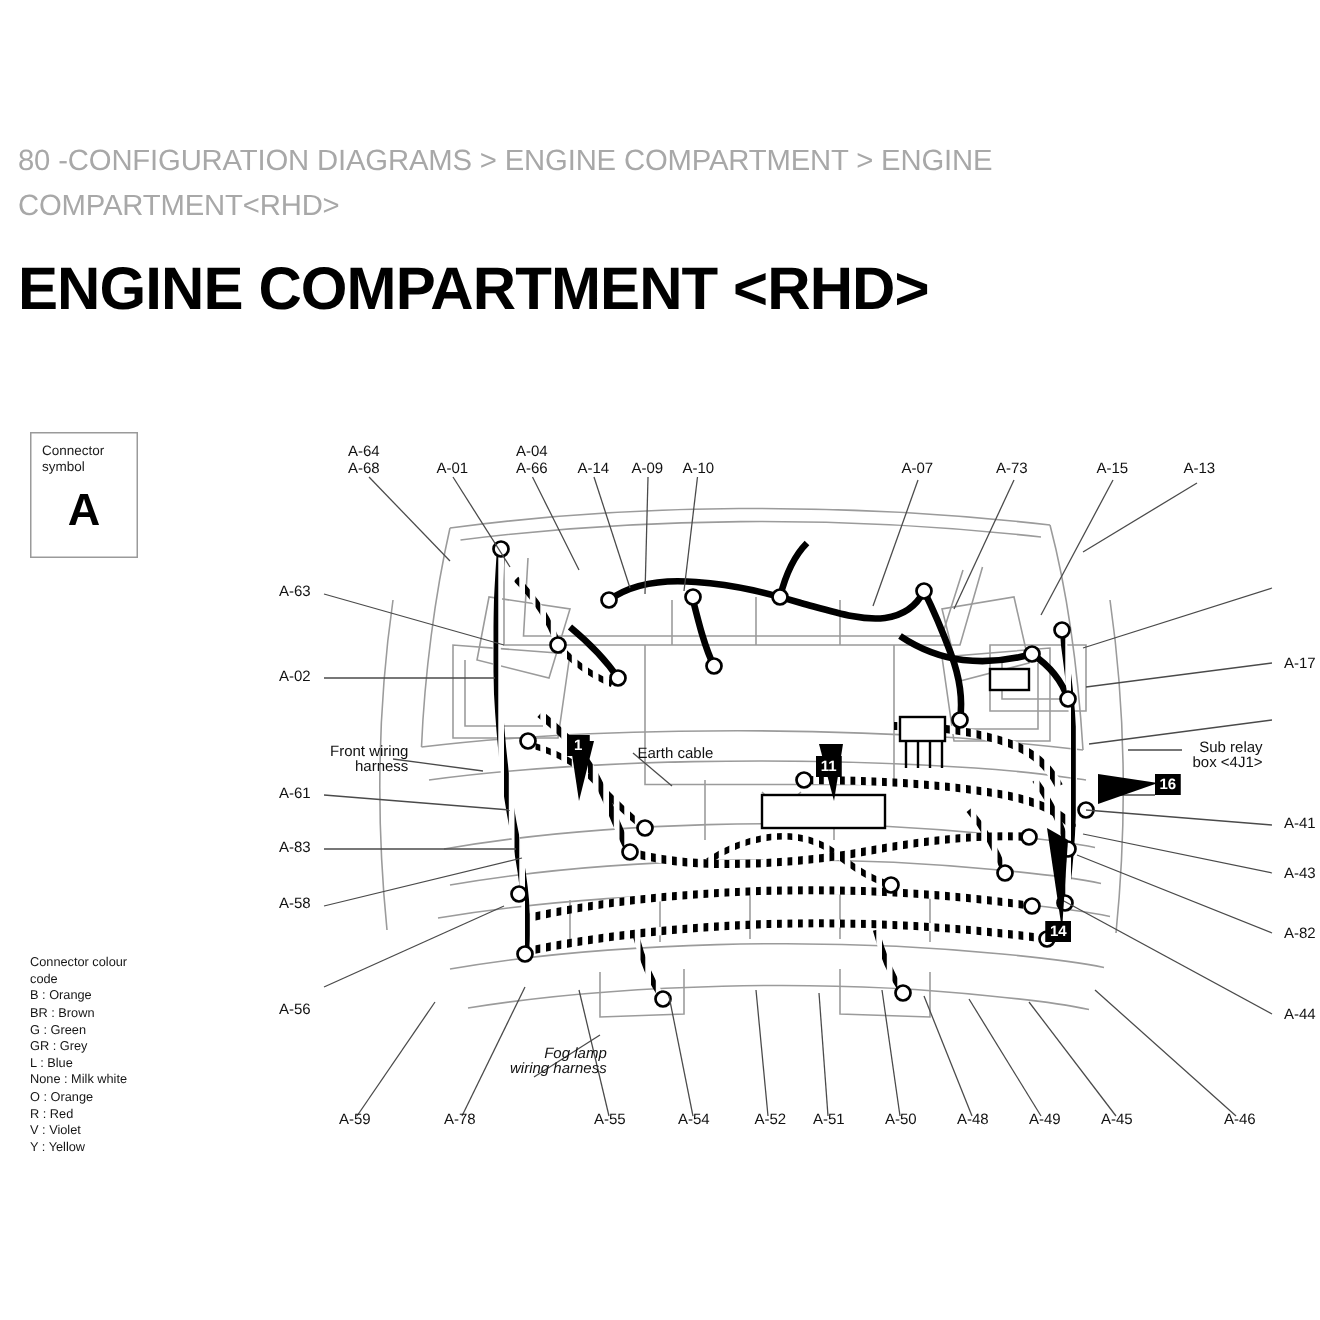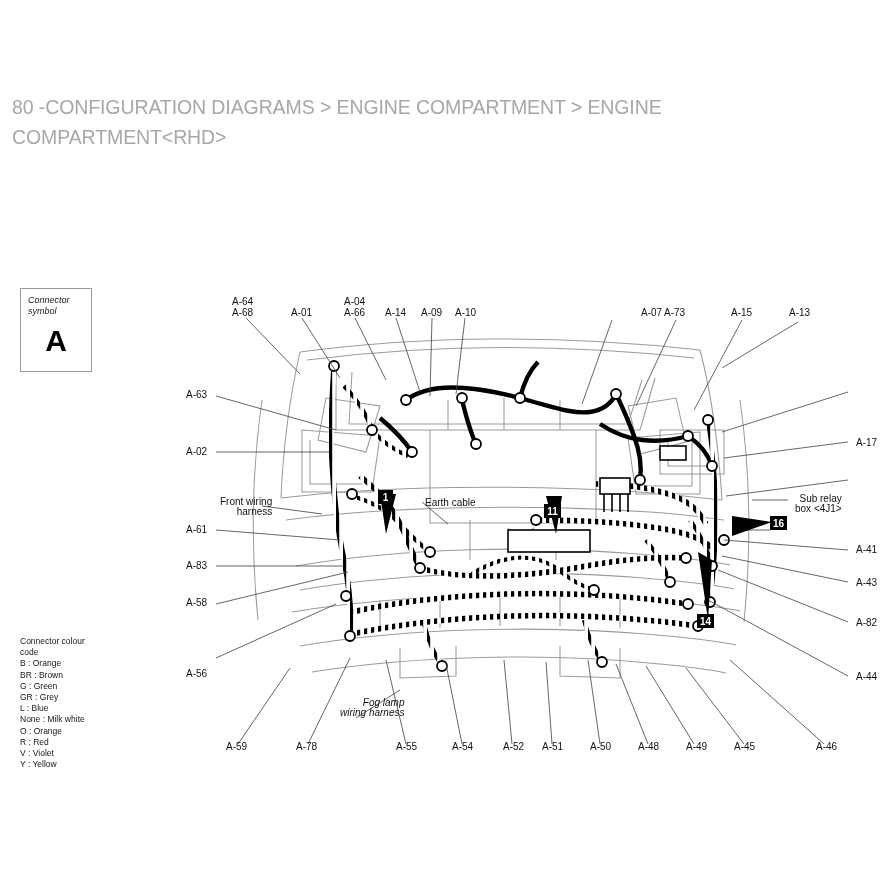--- a/index.html
+++ b/index.html
@@ -9,21 +9,21 @@
 
   
   .breadcrumb{position:absolute;left:12px;top:92px;width:856px;
     font-size:19.5px;line-height:30px;color:#a8a8a8;letter-spacing:-0.1px;}
   .page-title{position:absolute;left:12px;top:170px;width:860px;
     font-size:40px;font-weight:bold;line-height:46px;color:#000;letter-spacing:-0.6px;}
 
   
   .sym-box{position:absolute;left:20px;top:288px;width:70px;height:82px;
     border:1px solid #9a9a9a;background:#fff;}
-  .sym-box .cap{position:absolute;left:7px;top:6px;font-size:9px;line-height:11px;color:#1a1a1a;font-style:italic;}
+  .sym-box .cap{position:absolute;left:7px;top:6px;font-size:9px;line-height:11px;color:#1a1a1a;}
   .sym-box .letter{position:absolute;left:0;right:0;top:36px;text-align:center;
     font-size:30px;font-weight:bold;line-height:32px;}
 
   
   .legend{position:absolute;left:20px;top:636px;font-size:8.5px;line-height:11.2px;color:#151515;}
   .legend div{white-space:nowrap;}
 
   
   .canvas{position:absolute;left:0;top:0;width:880px;height:880px;}
   .canvas svg{display:block;}
@@ -36,20 +36,21 @@
   .marker{position:absolute;background:#000;color:#fff;font-size:10px;font-weight:bold;
     line-height:13px;text-align:center;width:15px;height:14px;
     border:1px solid #000;box-sizing:border-box;}
 </style>
 </head>
 <body>
 
 <div class="page">
 
   <div class="breadcrumb">80 -CONFIGURATION DIAGRAMS &gt; ENGINE COMPARTMENT &gt; ENGINE COMPARTMENT&lt;RHD&gt;</div>
+  <div class="page-title">ENGINE COMPARTMENT &lt;RHD&gt;</div>
 
   <div class="sym-box">
     <div class="cap">
       <span>Connector</span><br>
       <span>symbol</span>
     </div>
     <div class="letter">A</div>
   </div>
 
   <div class="legend">
@@ -267,21 +268,21 @@
   <div class="marker" style="left:697px;top:614px;width:17px;">14</div>
 
   <div class="lbl" style="left:232px;top:297px;">A-64</div>
   <div class="lbl" style="left:232px;top:308px;">A-68</div>
   <div class="lbl" style="left:291px;top:308px;">A-01</div>
   <div class="lbl" style="left:344px;top:297px;">A-04</div>
   <div class="lbl" style="left:344px;top:308px;">A-66</div>
   <div class="lbl" style="left:385px;top:308px;">A-14</div>
   <div class="lbl" style="left:421px;top:308px;">A-09</div>
   <div class="lbl" style="left:455px;top:308px;">A-10</div>
-  <div class="lbl" style="left:601px;top:308px;margin-left:40px;">A-07</div>
+  <div class="lbl" style="left:601px;top:308px;">A-07</div>
   <div class="lbl" style="left:664px;top:308px;">A-73</div>
   <div class="lbl" style="left:731px;top:308px;">A-15</div>
   <div class="lbl" style="left:789px;top:308px;">A-13</div>
 
   <div class="lbl" style="left:186px;top:390px;">A-63</div>
   <div class="lbl" style="left:186px;top:447px;">A-02</div>
   <div class="lbl" style="left:186px;top:525px;">A-61</div>
   <div class="lbl" style="left:186px;top:561px;">A-83</div>
   <div class="lbl" style="left:186px;top:598px;">A-58</div>
   <div class="lbl" style="left:186px;top:652px;margin-top:17px;">A-56</div>

